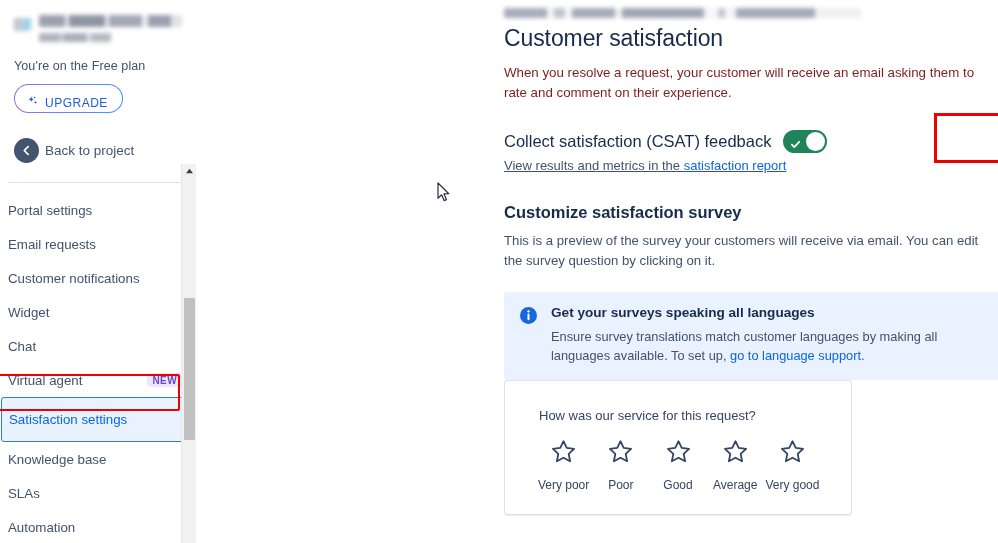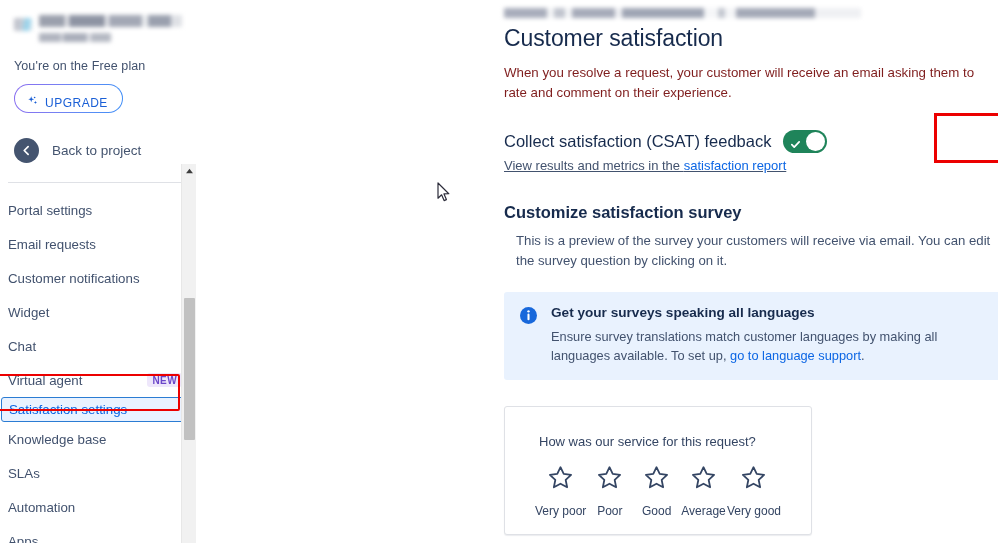--- a/index.html
+++ b/index.html
@@ -81,21 +81,21 @@
     font-size: 12px;
     letter-spacing: .5px;
     color: #1a5fd6;
     font-weight: 400;
   }
   .spark-icon { display: block; }
 
   .back-row {
     display: flex;
     align-items: center;
-    gap: 13px;
+    gap: 6px;
     margin: 25px 0 0 0;
     padding: 0 14px 0 14px;
     cursor: pointer;
   }
   .back-circle {
     width: 25px; height: 25px; border-radius: 50%;
     background: #44546f;
     display: flex; align-items: center; justify-content: center;
     flex: 0 0 25px;
   }
@@ -123,21 +123,21 @@
     position: relative;
   }
   .nav-item .nav-label { flex: 1; }
   .nav-item.selected {
     background: #e9f2ff;
     border: 1px solid #2b7cd3;
     border-radius: 3px;
     color: #0c66e4;
     margin: 0 7px 0 1px;
     padding-left: 7px;
-    height: 25px;
+    height: 45px;
   }
   .badge-new {
     font-size: 10px;
     font-weight: bold;
     letter-spacing: .4px;
     color: #6b47c9;
     background: #eee7fb;
     border-radius: 3px;
     padding: 2px 5px 1px 5px;
   }
@@ -266,21 +266,21 @@
     pointer-events: none;
   }
 
   h2.section-title {
     margin: 30px 8px 0 0;
     font-size: 16.5px;
     font-weight: 700;
     color: #172b4d;
   }
   .section-desc {
-    margin: 9px 0 0 12px;
+    margin: 9px 0 0 0;
     font-size: 13.2px;
     line-height: 20px;
     color: #42526e;
     max-width: 487px;
   }
 
   .info-banner {
     margin-top: 21px;
     width: 496px;
     background: #e9f2fe;
@@ -300,26 +300,25 @@
     margin: 0;
   }
   .info-body {
     margin: 7px 0 0 0;
     font-size: 12.8px;
     line-height: 19px;
     color: #42526e;
   }
 
   .survey-card {
-    margin-top: 26px;
-    width: 308px;
+    width: 348px;
     border: 1px solid #dfe1e6;
     border-radius: 3px;
     background: #ffffff;
-    padding: 27px 30px 16px 30px;
+    padding: 27px 30px 22px 30px;
     box-shadow: 0 1px 1px rgba(9,30,66,.08);
   }
   .survey-q {
     font-size: 13px;
     color: #344563;
     margin: 0 0 6px 4px;
   }
   .stars-row {
     display: flex;
     justify-content: space-between;

